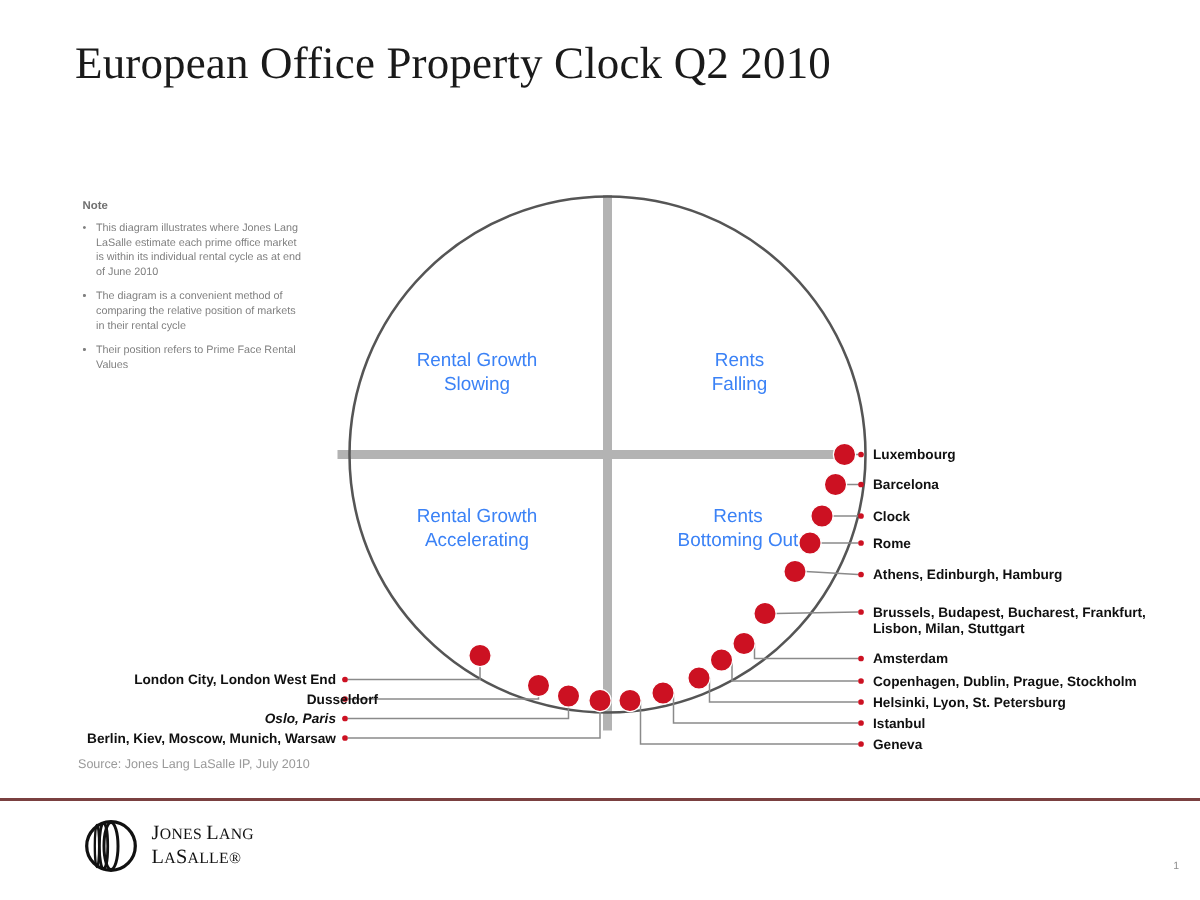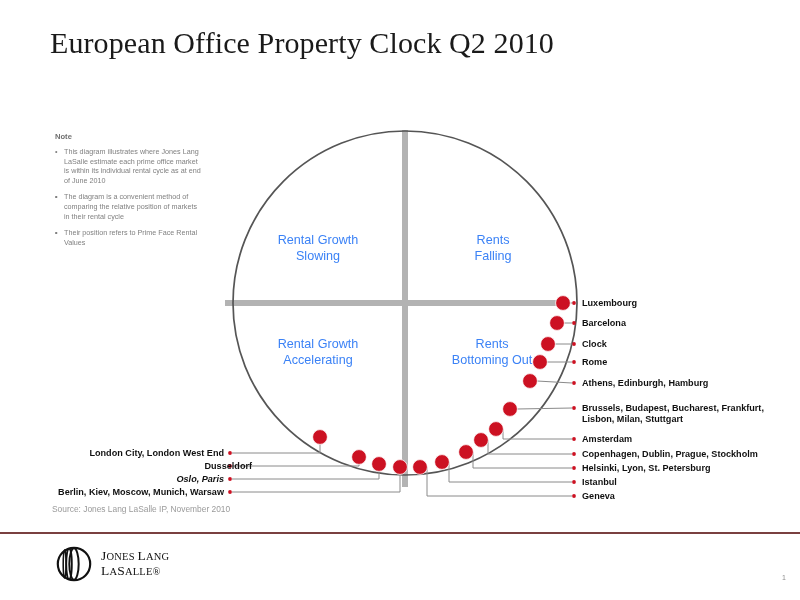--- a/index.html
+++ b/index.html
@@ -188,21 +188,21 @@
       <div class="lbl right" style="top: 449px; left: 582px;">Copenhagen, Dublin, Prague, Stockholm</div>
       <div class="lbl right" style="top: 463px; left: 582px;">Helsinki, Lyon, St. Petersburg</div>
       <div class="lbl right" style="top: 477px; left: 582px;">Istanbul</div>
       <div class="lbl right" style="top: 491px; left: 582px;">Geneva</div>
       <div class="lbl left" style="top: 448px; left: 0px; width: 224px;">London City, London West End</div>
       <div class="lbl left" style="top: 461px; left: 0px; width: 252px;">Dusseldorf</div>
       <div class="lbl left" style="top: 474px; left: 0px; width: 224px; font-style: italic;">Oslo, Paris</div>
       <div class="lbl left" style="top: 487px; left: 0px; width: 224px;">Berlin, Kiev, Moscow, Munich, Warsaw</div>
     </div>
 
-  <div class="source">Source: Jones Lang LaSalle IP, November 2010</div>
+  <div class="source">Source: Jones Lang LaSalle IP, July 2010</div>
 
   <div class="footer-rule"></div>
 
   <div class="logo">
     <svg class="logo-mark" viewBox="0 0 40 40">
       <circle cx="20" cy="20" r="18" fill="none" stroke="#111" stroke-width="2.4"></circle>
       <ellipse cx="20" cy="20" rx="5.2" ry="17.4" fill="none" stroke="#111" stroke-width="2.2"></ellipse>
       <ellipse cx="14.5" cy="20" rx="3.1" ry="17.0" fill="none" stroke="#111" stroke-width="2.0"></ellipse>
       <ellipse cx="9.6" cy="20" rx="1.6" ry="15.6" fill="none" stroke="#111" stroke-width="1.7"></ellipse>
     </svg>

